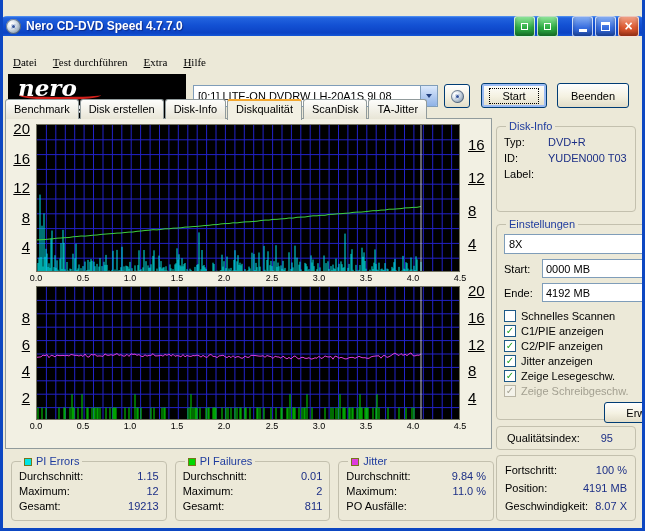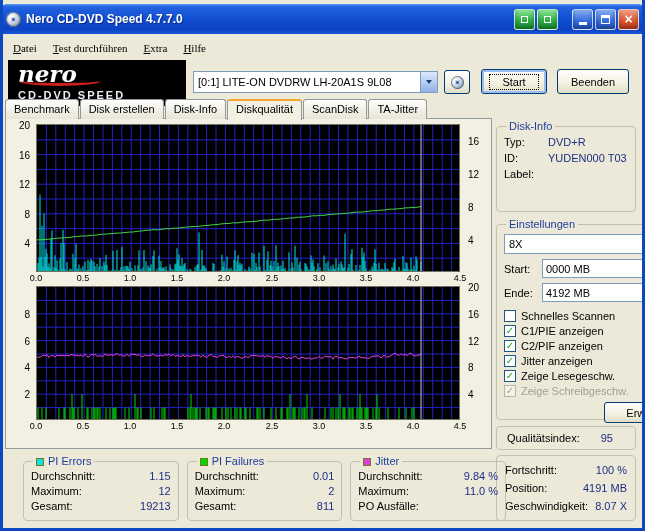--- a/index.html
+++ b/index.html
@@ -1,20 +1,20 @@
 <!DOCTYPE html>
 <html><head>
 <meta charset="utf-8">
 <style>
   *{box-sizing:border-box;margin:0;padding:0;}
   body{font-family:"Liberation Sans","DejaVu Sans",sans-serif;font-size:11px;color:#000;background:#fff;}
   .window{position:relative;width:645px;height:531px;background:#ece9d8;border:3px solid #0d47c2;border-top:none;overflow:hidden;}
 
   
-  .titlebar{position:relative;height:30px;margin:4px -3px;background:linear-gradient(180deg,#5a9af5 0%,#2263de 9%,#1351d4 45%,#0c43c4 85%,#1558d8 100%);border-radius:7px 7px 0 0;display:flex;align-items:center;padding:0 6px;}
+  .titlebar{position:relative;height:20px;margin:16px -3px;background:linear-gradient(180deg,#5a9af5 0%,#2263de 9%,#1351d4 45%,#0c43c4 85%,#1558d8 100%);border-radius:7px 7px 0 0;display:flex;align-items:center;padding:0 6px;}
   .title-text{color:#fff;font-weight:bold;font-size:12px;text-shadow:1px 1px 1px #0a2a8a;margin-left:5px;flex:1;white-space:nowrap;overflow:hidden;}
   .disc{display:inline-block;width:15px;height:15px;border-radius:50%;background:radial-gradient(circle at 35% 35%,#ffffff 8%,#d9e2ea 35%,#8fa2b5 70%,#5d7186 100%);box-shadow:inset 0 0 0 1px rgba(20,40,70,.5);position:relative;}
   .disc::after{content:"";position:absolute;left:5px;top:5px;width:5px;height:5px;border-radius:50%;background:#33539a;box-shadow:inset 0 0 0 1px #dfe7f0;}
   .tb-buttons{display:flex;align-items:center;}
   .tbtn{width:21px;height:21px;border-radius:3px;border:1px solid rgba(255,255,255,.7);margin-left:2px;display:flex;align-items:center;justify-content:center;box-shadow:inset 0 -3px 4px rgba(0,0,0,.28);cursor:default;}
   .tbtn.green{background:linear-gradient(180deg,#8fe598,#2fae46 55%,#1d8f33);}
   .tbtn.blue{background:linear-gradient(180deg,#86aef2,#3a6fe0 55%,#2356c4);}
   .tbtn.red{background:linear-gradient(180deg,#f1a186,#dd5a32 55%,#c23f1c);color:#fff;font-size:14px;font-weight:bold;line-height:1;}
   .sq{width:7px;height:7px;border:1px solid #fff;}
   .ming{width:8px;height:3px;background:#fff;margin-top:9px;}
@@ -52,21 +52,21 @@
 
   
   .chart-block{position:relative;margin-left:30px;width:424px;}
   .chart-block+.chart-block{margin-top:1px;}
   .chart-block svg{display:block;background:#000;border:1px solid #70705f;}
   .yticks{position:absolute;top:1px;width:26px;}
   .chart-block.top .yticks{height:148px;}
   .chart-block.bot .yticks{height:134px;}
   .yticks.left{left:-28px;}
   .yticks.right{left:428px;}
-  .yticks span{position:absolute;font-size:10px;}
+  .yticks span{position:absolute;font-size:15px;text-decoration:underline;}
   .yticks.left span{right:4px;}
   .yticks.right span{left:4px;}
   .xticks{position:relative;height:13px;font-size:9px;}
   .xtick{position:absolute;top:1px;transform:translateX(-50%);}
 
   
   .gbox{border:1px solid #c3c0ae;border-radius:4px;}
   fieldset.gbox{padding:2px 7px 3px;}
   fieldset.gbox legend{color:#1f3c9e;padding:0 3px;margin-left:2px;font-size:11px;}
   .val{color:#1c2f86;}
@@ -89,21 +89,21 @@
   .cb.disabled .cbbox{border-color:#b9b5a4;color:#a3a091;background:#f4f3ea;}
   .cb.disabled .cblabel{color:#a3a091;}
   .advrow{margin-top:4px;text-align:right;}
   .advbtn{width:88px;height:21px;margin-left:auto;}
 
   .qualitybox{position:absolute;left:493px;top:426px;width:140px;height:24px;display:flex;align-items:center;padding:0 10px;}
   .qualitybox .val{margin-left:auto;padding-right:12px;}
   .statusbox{position:absolute;left:493px;top:455px;width:140px;height:66px;padding:5px 8px;}
   .statusbox .stat-row{line-height:18px;}
 
-  .results-row{position:absolute;left:20px;top:455px;width:483px;height:66px;display:flex;gap:8px;}
+  .results-row{position:absolute;left:8px;top:455px;width:483px;height:66px;display:flex;gap:8px;}
   .result-box{flex:1;height:66px;}
   .swatch{display:inline-block;width:8px;height:8px;border:1px solid #76761c;margin-right:4px;vertical-align:-1px;}
 </style>
 </head>
 <body>
 
 <div class="window">
 
   <div class="titlebar">
     <span class="disc"></span>

